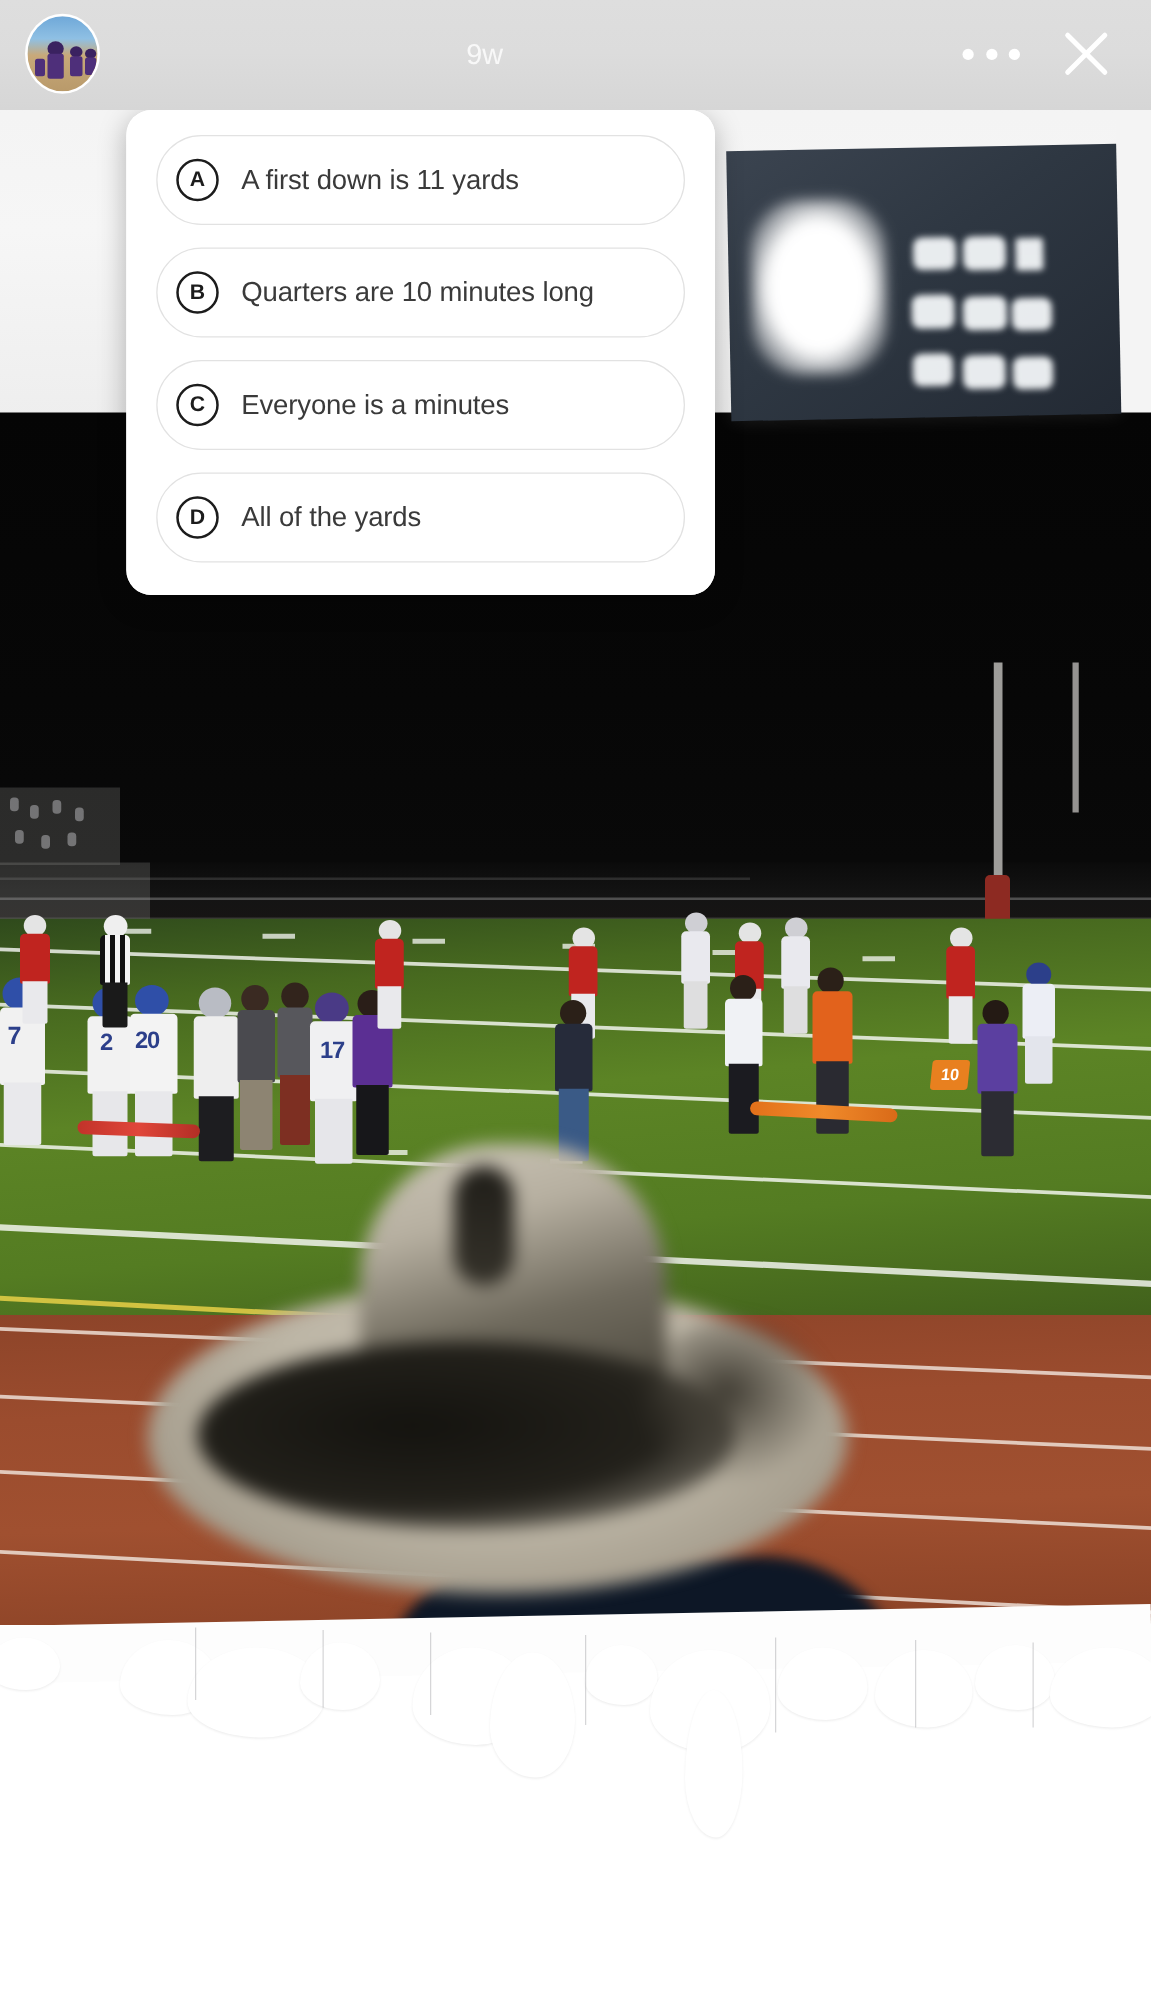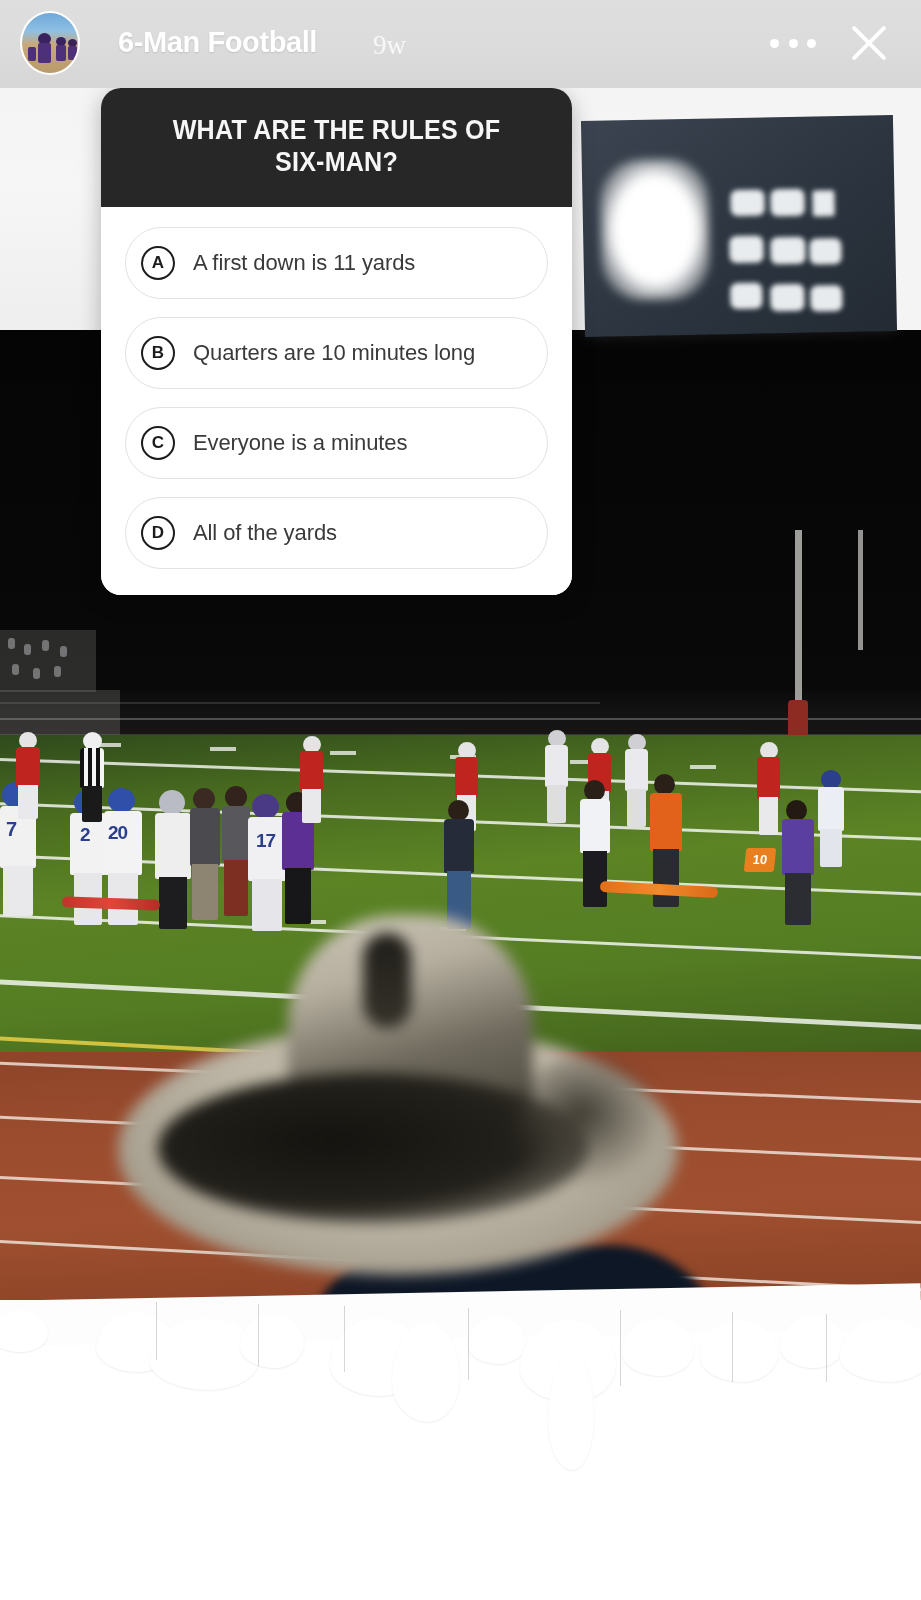--- a/index.html
+++ b/index.html
@@ -324,22 +324,22 @@
     font-weight: bold;
     letter-spacing: -0.4px;
     font-family: "Liberation Sans", sans-serif;
     text-shadow: 0 1px 2px rgba(0,0,0,0.12);
     white-space: nowrap;
   }
   .header-time {
     position: absolute;
     left: 373px; top: 30px;
     color: #fafafa;
-    font-size: 27px;
-    font-family: Liberation Serif, serif;
+    font-size: 23px;
+    font-family: Liberation Sans, sans-serif;
     opacity: .96;
   }
   .ellipsis-btn {
     position: absolute;
     right: 105px; top: 30px;
     width: 46px; height: 26px;
     display: flex;
     align-items: center;
     justify-content: space-between;
     cursor: pointer;
@@ -663,34 +663,30 @@
   <div class="header">
     <div class="avatar">
       <div class="av-helmet" style="left:16px;top:20px;width:13px;height:12px;"></div>
       <div class="av-player" style="left:16px;top:30px;width:13px;height:20px;"></div>
       <div class="av-helmet" style="left:34px;top:24px;width:10px;height:9px;"></div>
       <div class="av-player" style="left:34px;top:32px;width:10px;height:16px;"></div>
       <div class="av-helmet" style="left:46px;top:26px;width:9px;height:8px;"></div>
       <div class="av-player" style="left:46px;top:33px;width:9px;height:14px;"></div>
       <div class="av-player" style="left:6px;top:34px;width:8px;height:14px;"></div>
     </div>
-    <div class="header-title">6-Man Football</div>
     <div class="header-time">9w</div>
     <div class="ellipsis-btn">
       <i></i>
         <i></i>
         <i></i>
     </div>
     <div class="close-btn"></div>
   </div>
 
   <div class="quiz-card">
-    <div class="quiz-question">
-      <span>What are the rules of six-man?</span>
-    </div>
     <div class="quiz-options">
 
       <div class="option">
         <div class="opt-letter">A</div>
         <div class="opt-text">A first down is 11 yards</div>
       </div>
 
       <div class="option">
         <div class="opt-letter">B</div>
         <div class="opt-text">Quarters are 10 minutes long</div>

